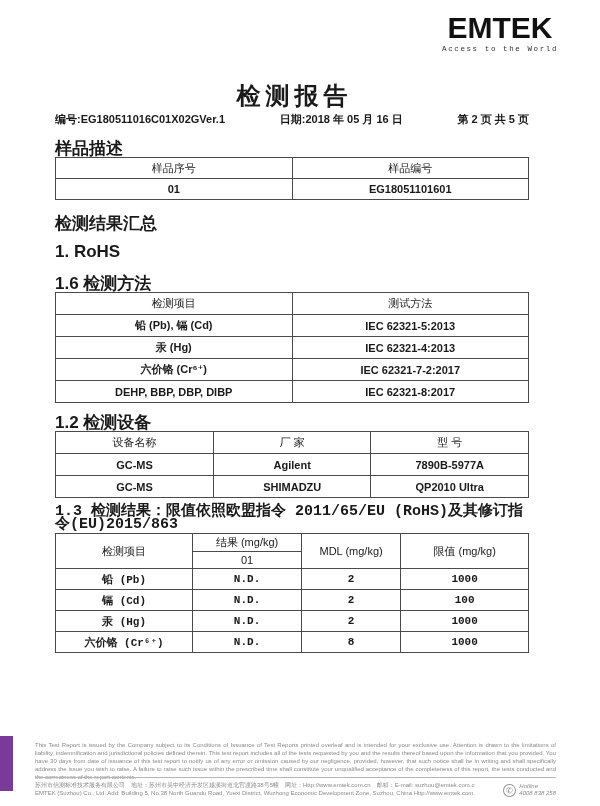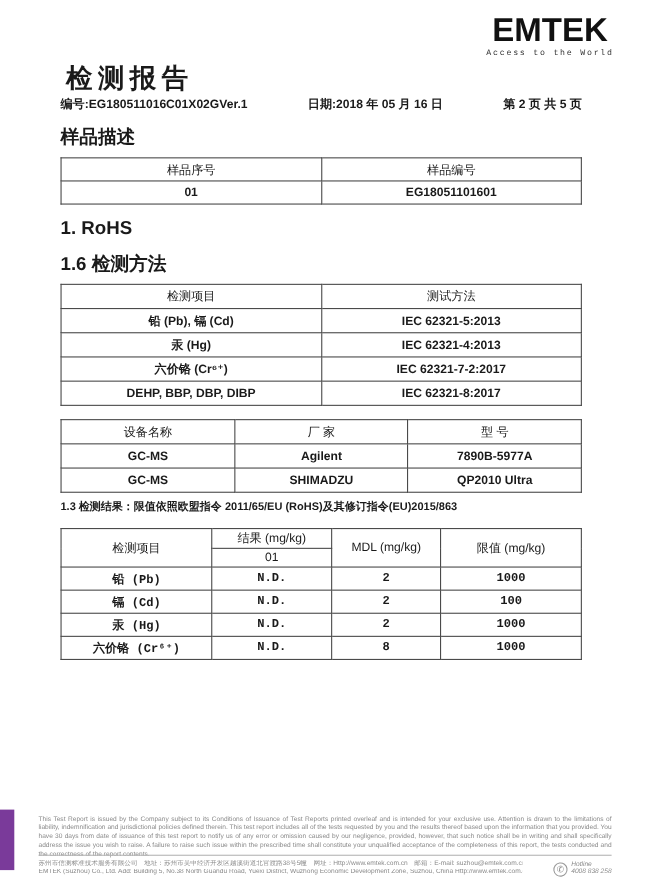--- a/index.html
+++ b/index.html
@@ -9,33 +9,33 @@
     background:#ffffff; color:#1a1a1a;
     font-family:"Liberation Sans","DejaVu Sans",sans-serif;
   }
   
   .logo { position:absolute; top:13px; right:26px; text-align:center; }
   .logo-word { font-size:30px; font-weight:800; letter-spacing:0px; line-height:30px; color:#111; }
   .logo-tag { font-size:7.5px; letter-spacing:1.6px; color:#333; margin-top:2px;
               font-family:"Liberation Mono","DejaVu Sans Mono",monospace; }
   
   .content { padding:0 55px; }
-  .title { text-align:left; font-size:24px; font-weight:bold; letter-spacing:5px;
-           margin-top:58px; line-height:28px; padding-left:5px; }
+  .title { text-align:center; font-size:24px; font-weight:bold; letter-spacing:5px;
+           margin-top:82px; line-height:28px; padding-left:5px; }
   .meta { display:flex; justify-content:space-between; font-size:11px; font-weight:bold;
           margin-top:3px; line-height:13px;gap:47px; }
   .sec { font-size:17px; font-weight:bold; line-height:13px; }
   .sec-sample   { margin-top:16px; }
   .sec-summary  { margin-top:17px; }
   .sec-rohs     { margin-top:15px; }
   .sec-method   { margin-top:19px; }
   .sec-equip    { margin-top:13px; }
-  .sec-result   { margin-top:7px; font-size:10px; }
-  
-  table { width:100%; border-collapse:collapse; table-layout:fixed; margin-top:12px;padding-left:32px; }
+  .sec-result   { margin-top:7px; font-size:15px;font-family:Liberation Mono, monospace; }
+  
+  table { width:100%; border-collapse:collapse; table-layout:fixed; margin-top:2px;padding-left:32px; }
   th,td { border:1px solid #4a4a4a; text-align:center; vertical-align:middle;
           font-size:11px; padding:0 2px; overflow:hidden; white-space:nowrap; }
   thead th { font-weight:normal; height:22px; }
   tbody td { font-weight:bold; height:22px; }
   .tbl-a th, .tbl-a td { height:21px; }
   .tbl-d th.h1 { height:18px; }
   .tbl-d th.h2 { height:17px; }
   .tbl-d tbody td { height:21px;font-family:Liberation Mono, monospace; }
   
   .accent-bar { position:absolute; left:0; top:736px; width:13px; height:55px; background:#7a3a9a; }
@@ -85,20 +85,21 @@
         </tr>
       </thead>
       <tbody>
           <tr>
             <td>01</td>
             <td>EG18051101601</td>
           </tr>
         </tbody>
     </table>
 
+    <div class="sec sec-summary">检测结果汇总</div>
     <div class="sec sec-rohs">1. RoHS</div>
 
     <div class="sec sec-method">1.6 检测方法</div>
     <table>
       <colgroup>
           <col style="width:50%">
           <col style="width:50%">
         </colgroup>
       <thead>
         <tr>
@@ -119,20 +120,21 @@
             <td>六价铬 (Cr⁶⁺)</td>
             <td>IEC 62321-7-2:2017</td>
           </tr>
           <tr>
             <td>DEHP, BBP, DBP, DIBP</td>
             <td>IEC 62321-8:2017</td>
           </tr>
         </tbody>
     </table>
 
+    <div class="sec sec-equip">1.2 检测设备</div>
     <table>
       <colgroup>
           <col style="width:33.4%">
           <col style="width:33.3%">
           <col style="width:33.3%">
         </colgroup>
       <thead>
         <tr>
           <th>设备名称</th>
           <th>厂 家</th>

